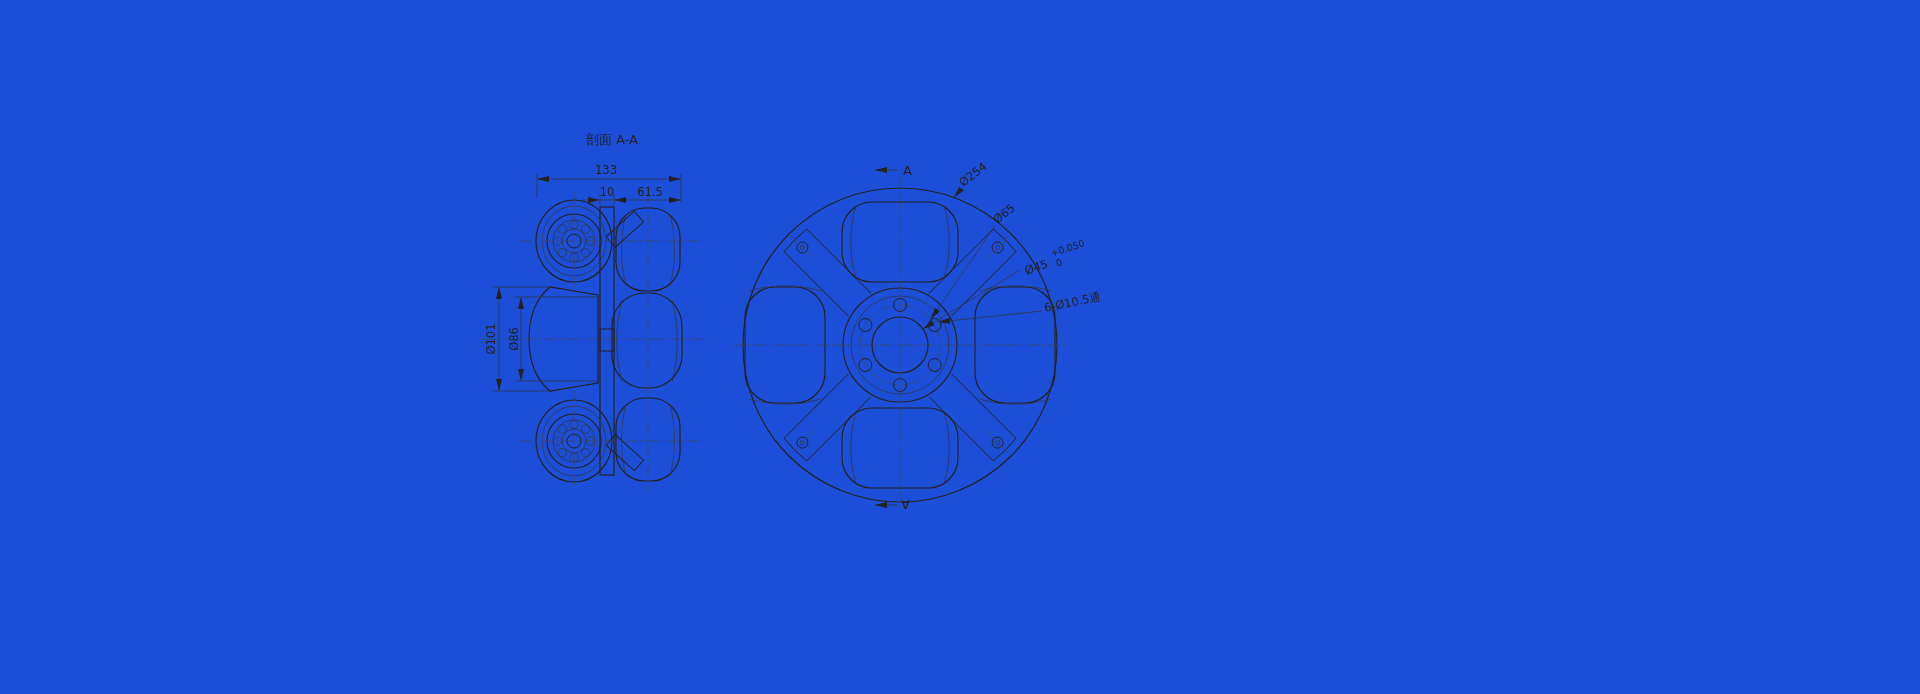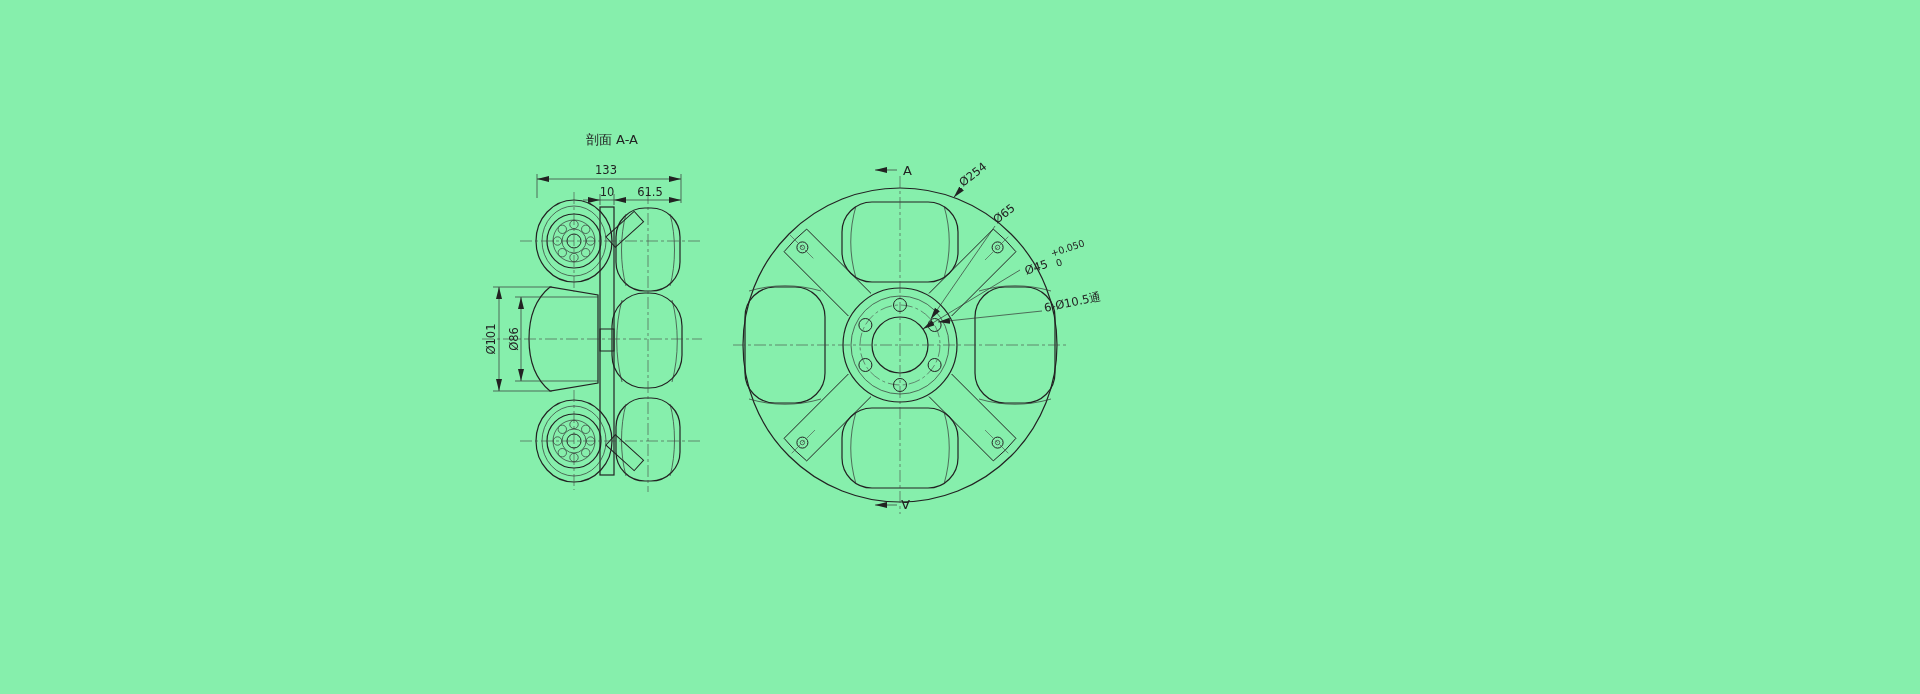--- a/index.html
+++ b/index.html
@@ -1,16 +1,16 @@
 <!DOCTYPE html>
 <html><head>
 <meta charset="utf-8">
 <style>
   html,body{margin:0;padding:0;background:#ffffff;}
-  .canvas{width:1920px;height:694px;background:#86efac;position:relative;overflow:hidden;}
+  .canvas{width:1920px;height:694px;background:#1d4ed8;position:relative;overflow:hidden;}
   svg{display:block;}
   .ol{stroke:#222;stroke-width:1.2;fill:none;}
   .ol2{stroke:#222;stroke-width:1;fill:none;}
   .tl{stroke:#333;stroke-width:0.7;fill:none;}
   .dl{stroke:#333;stroke-width:0.7;fill:none;}
   .cl{stroke:#444;stroke-width:0.6;fill:none;stroke-dasharray:12 3 3 3;}
   .cl2{stroke:#444;stroke-width:0.6;fill:none;stroke-dasharray:12 3 3 3;}
   text{font-family:"DejaVu Sans","Liberation Sans",sans-serif;font-size:11.5px;fill:#222;stroke:none;}
   .title-text{font-size:13px;}
   .marker-text{font-size:13px;}

